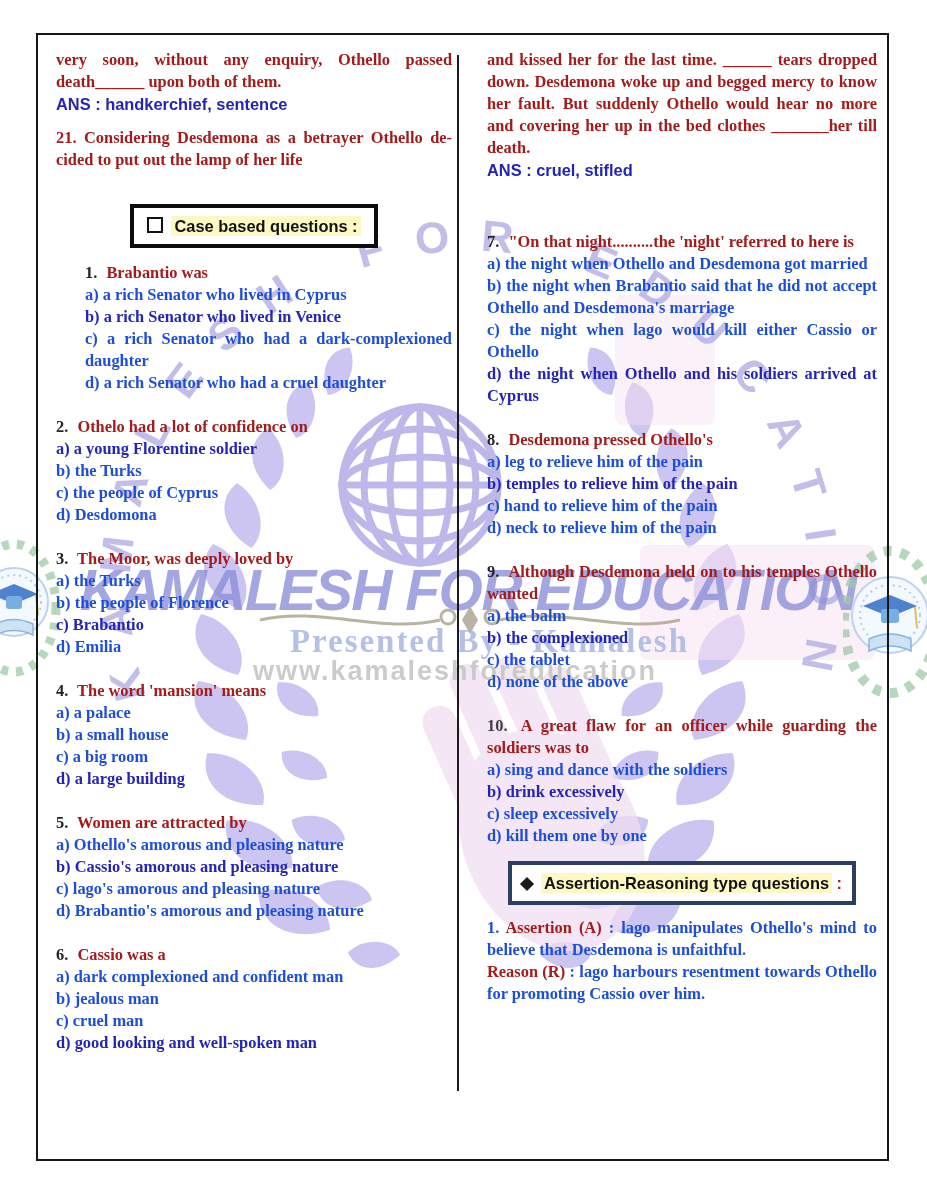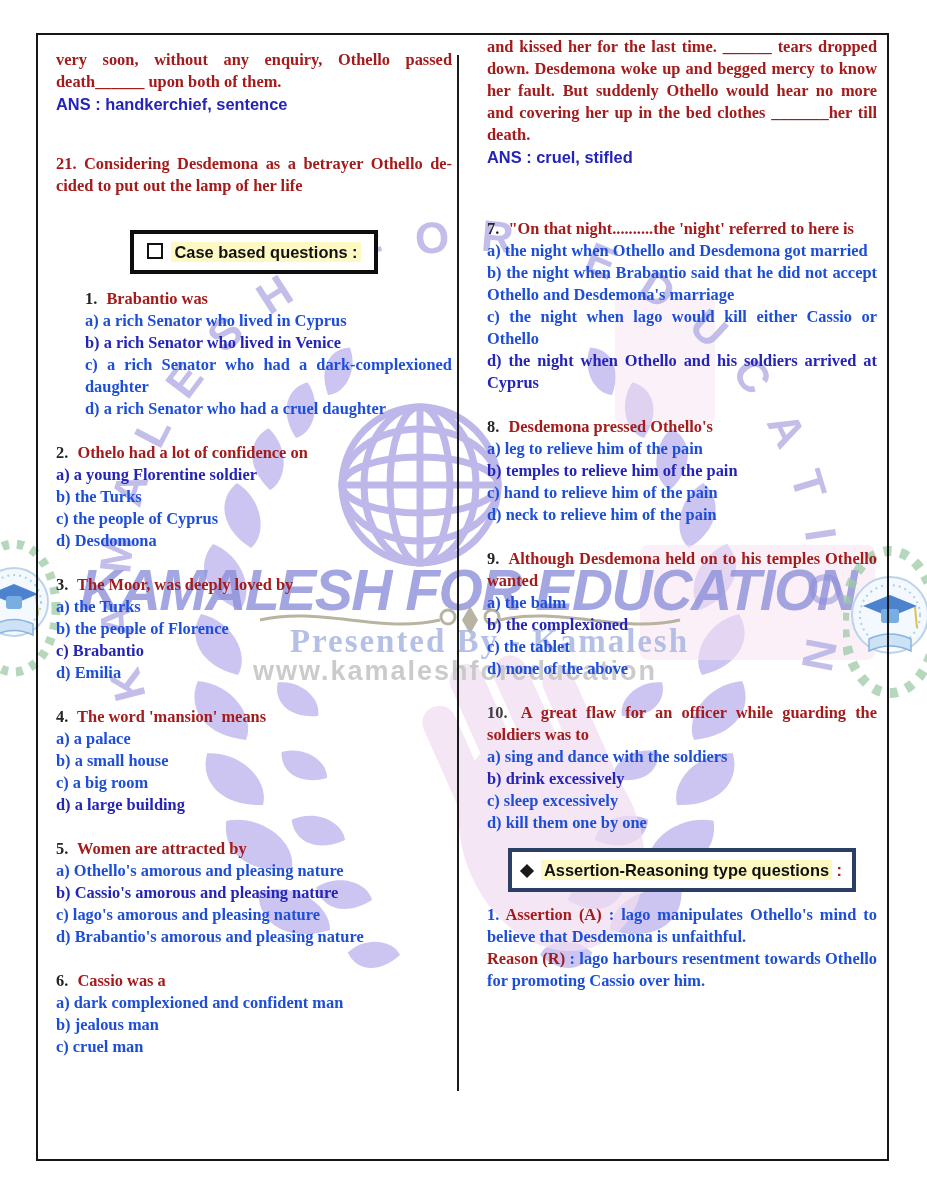--- a/index.html
+++ b/index.html
@@ -7,30 +7,30 @@
     position:relative;width:927px;height:1200px;background:#fff;overflow:hidden;
     font-family:"Liberation Sans",sans-serif;font-weight:700;font-size:16.4px;
     line-height:22px;color:#262626;
   }
   .wm,.emblem{position:absolute;pointer-events:none;z-index:0;}
   .wm{left:0;top:0;width:927px;height:1200px;}
   .frame{position:absolute;left:36px;top:33px;width:849px;height:1124px;border:2px solid #161616;z-index:1;}
   .divider{position:absolute;left:457px;top:55px;width:2px;height:1036px;background:#1b1b1b;z-index:1;}
   .col{position:absolute;z-index:2;}
   .col-left{left:56px;top:49px;width:396px;}
-  .col-right{left:487px;top:36px;width:390px;}
+  .col-right{left:487px;top:49px;width:390px;}
   p{margin:0;}
   .just{text-align:justify;font-family:Liberation Serif, serif;}
   .red{color:#a31b1b;}
   .blue{color:#2424b8;}
   .dark{color:#1d4ed8;}
   .qnum{color:#262626;margin-right:5px;}
   .qnum.red{color:#404040;}
   .q{margin-top:22px;}
-  .q21{margin-top:38px;}
+  .q21{margin-top:12px;}
   .boxwrap{margin-top:33px;text-align:center;}
   .boxwrap2{margin-top:14px;text-align:center;}
   .secbox{display:inline-block;border:4px solid #0d0d0d;padding:7px 13px;background:#fff;line-height:22px;}
   .secbox.navy{border-color:#2a3f63;padding:7px 10px;}
   .hl{background:#fef9c3;color:#111;padding:1px 3px;}
   .first-q{margin-top:14px;margin-left:29px;}
   .q7{margin-top:50px;}
   .assertion{margin-top:12px;}
   .checkbox-icon{display:inline-block;width:12px;height:12px;border:2.5px solid #111;background:#fff;vertical-align:-1px;margin-right:8px;}
   .diamond-icon{display:inline-block;width:10px;height:10px;background:#1a1a1a;transform:rotate(45deg);vertical-align:0px;margin-right:9px;}
@@ -169,20 +169,21 @@
       <p class="blue just">b) Cassio's amorous and pleasing nature</p>
       <p class="dark just">c) lago's amorous and pleasing nature</p>
       <p class="dark just">d) Brabantio's amorous and pleasing nature</p>
     </div>
 
     <div class="q">
       <p class="just"><span class="qnum">6.</span> <span class="red">Cassio was a</span></p>
       <p class="dark just">a) dark complexioned and confident man</p>
       <p class="dark just">b) jealous man</p>
       <p class="dark just">c) cruel man</p>
+      <p class="blue just">d) good looking and well-spoken man</p>
     </div>
   </div>
 
   <div class="col col-right">
     <p class="red just">and kissed her for the last time. ______ tears dropped down. Desdemona woke up and begged mercy to know her fault. But suddenly Othello would hear no more and covering her up in the bed clothes _______her till death.</p>
     <p class="blue">ANS : cruel, stifled</p>
 
     <div class="q q7">
       <p class="just"><span class="qnum">7.</span> <span class="red">"On that night..........the 'night' referred to here is</span></p>
       <p class="dark just">a) the night when Othello and Desdemona got married</p>

